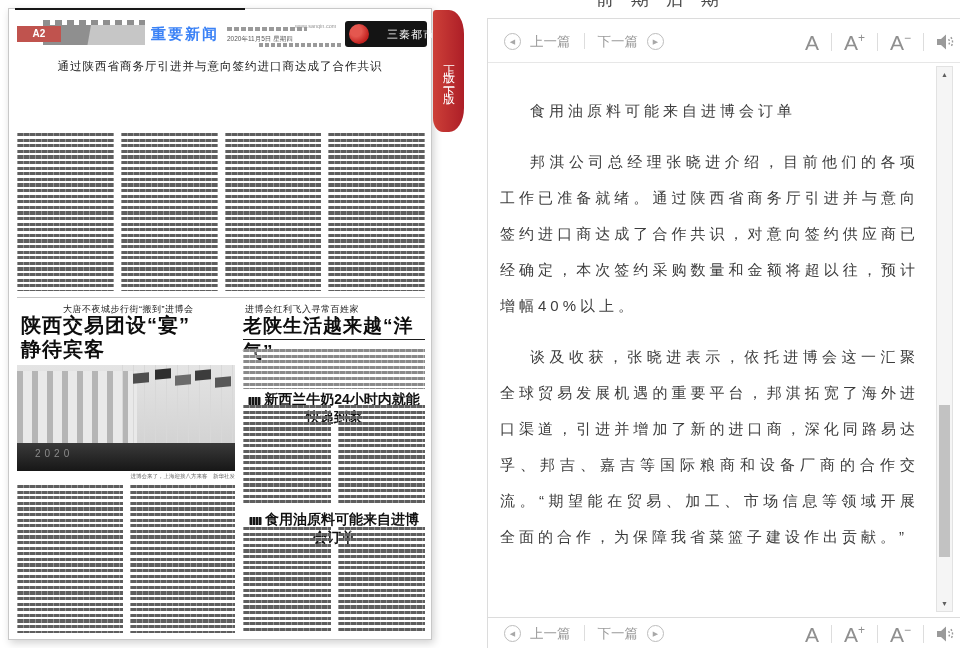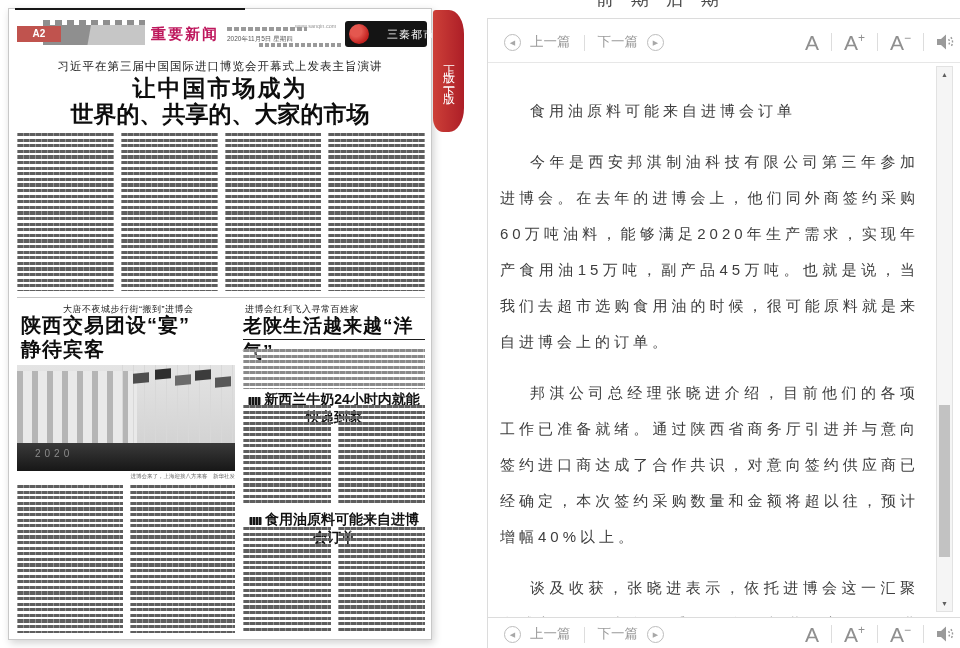--- a/index.html
+++ b/index.html
@@ -11,21 +11,21 @@
     background:#fff; border:1px solid #c8c8c8; box-shadow:2px 3px 8px rgba(0,0,0,.18); }
   #paper .topline { position:absolute; left:6px; top:-1px; width:230px; height:2px; background:#161616; }
 
   .a2box { position:absolute; left:8px; top:17px; width:44px; height:16px; background:#c0534e;
     color:#fff; font-size:10px; font-weight:bold; text-align:center; line-height:16px; }
   .wall { position:absolute; left:34px; top:16px; width:102px; height:20px;
     background:linear-gradient(100deg,#8f8f8f 45%,#c6c6c6 46%); }
   .wall:before { content:""; position:absolute; left:0; top:-5px; width:100%; height:5px;
     background:repeating-linear-gradient(90deg,#8f8f8f 0 7px,transparent 7px 12px); }
   .sectiontitle { position:absolute; left:142px; top:16px; font-size:15px; font-weight:bold;
-    color:#be185d; letter-spacing:2px; }
+    color:#3b82f6; letter-spacing:2px; }
   .mh-tiny1 { position:absolute; left:218px; top:18px; width:80px; height:4px;
     background:repeating-linear-gradient(90deg,#9a9a9a 0 5px,transparent 5px 7px); }
   .dateline { position:absolute; left:218px; top:26px; font-size:6.5px; color:#555; }
   .sitetext { position:absolute; left:286px; top:14px; font-size:5.5px; color:#999; }
   .mh-tiny2 { position:absolute; left:250px; top:34px; width:82px; height:4px;
     background:repeating-linear-gradient(90deg,#9a9a9a 0 4px,transparent 4px 6px); }
   .logo { position:absolute; left:336px; top:12px; width:82px; height:26px; background:#141414;
     border-radius:3px; }
   .logo .moon { position:absolute; left:4px; top:3px; width:20px; height:20px; border-radius:50%;
     background:radial-gradient(circle at 35% 35%, #e4574f 30%, #c2211f 70%); }
@@ -86,21 +86,21 @@
   #edition-tab span { writing-mode:vertical-rl; color:#fff; font-size:12px; letter-spacing:3px;
     cursor:pointer; }
 
   
   .clipwrap { position:absolute; left:596px; top:0; width:260px; height:10px; overflow:hidden; }
   .clipwrap span { position:relative; top:-13px; font-size:18px; letter-spacing:17px; color:#4a4a4a; }
   .hline { position:absolute; height:1px; background:#dcdcdc; }
   .vline { position:absolute; width:1px; background:#dcdcdc; }
 
   .toolbar { position:absolute; left:488px; width:472px; display:flex; align-items:center; }
-  .tb-left { display:flex; align-items:flex-end; gap:9px; margin-left:16px; }
+  .tb-left { display:flex; align-items:flex-start; gap:9px; margin-left:16px; }
   .tb-label { font-size:13.5px; color:#9a9a9a; cursor:pointer; }
   .circ { width:17px; height:17px; border:1px solid #bdbdbd; border-radius:50%;
     display:flex; align-items:center; justify-content:center; font-size:7px; color:#a8a8a8;
     cursor:pointer; }
   .vsep { width:1px; height:16px; background:#ddd; margin:0 4px; }
   .tb-right { margin-left:auto; display:flex; align-items:center; gap:12px; margin-right:6px; }
   .fontbtn { font-size:21px; color:#8f8f8f; cursor:pointer; line-height:1; }
   .fontbtn sup { font-size:12px; }
   .vsep2 { width:1px; height:18px; background:#ddd; }
 
@@ -129,23 +129,21 @@
   <div class="sectiontitle">重要新闻</div>
   <div class="mh-tiny1"></div>
   <div class="dateline">2020年11月5日 星期四</div>
   <div class="sitetext">www.sanqin.com</div>
   <div class="mh-tiny2"></div>
   <div class="logo">
     <div class="moon"></div>
     <div class="logotext">三秦都市报</div>
   </div>
 
-  <div class="kicker1">习近平在第三届中国国际进口博览会开幕式上发表主旨演讲</div>
-  <div class="bigh1 l1">让中国市场成为</div>
-  <div class="bigh1 l2">世界的、共享的、大家的市场</div>
+  <div class="kicker1">通过陕西省商务厅引进并与意向签约进口商达成了合作共识</div>
   <div class="cols leadcols">
     <div class="tsim"></div>
     <div class="tsim"></div>
     <div class="tsim"></div>
     <div class="tsim"></div>
   </div>
   <div class="secrule"></div>
 
   <div class="kicker2" style="left:14px; top:294px;margin-left:40px;">大唐不夜城步行街“搬到”进博会</div>
   <div class="subh" style="left:12px; top:303px;">陕西交易团设“宴”</div>
@@ -219,21 +217,20 @@
         <path d="M12.5 5.2a4.2 4.2 0 010 5.6" stroke="#9a9a9a" stroke-width="1.4" fill="none" stroke-dasharray="2 1.5"></path>
         <path d="M14.8 3.2a7.5 7.5 0 010 9.6" stroke="#9a9a9a" stroke-width="1.4" fill="none" stroke-dasharray="2 1.5"></path>
       </svg>
     </span>
   </div>
 </div>
 <div class="hline" style="left:488px; top:62px; width:472px; background:#e7e7e7;"></div>
 
 <div id="content">
   <p>食用油原料可能来自进博会订单</p>
-  <p>今年是西安邦淇制油科技有限公司第三年参加进博会。在去年的进博会上，他们同外商签约采购60万吨油料，能够满足2020年生产需求，实现年产食用油15万吨，副产品45万吨。也就是说，当我们去超市选购食用油的时候，很可能原料就是来自进博会上的订单。</p>
   <p>邦淇公司总经理张晓进介绍，目前他们的各项工作已准备就绪。通过陕西省商务厅引进并与意向签约进口商达成了合作共识，对意向签约供应商已经确定，本次签约采购数量和金额将超以往，预计增幅40%以上。</p>
   <p>谈及收获，张晓进表示，依托进博会这一汇聚全球贸易发展机遇的重要平台，邦淇拓宽了海外进口渠道，引进并增加了新的进口商，深化同路易达孚、邦吉、嘉吉等国际粮商和设备厂商的合作交流。“期望能在贸易、加工、市场信息等领域开展全面的合作，为保障我省菜篮子建设作出贡献。”</p>
 
 </div>
 
 <div id="scrollbar">
   <div class="scroll-arrow" style="top:4px;">▲</div>
   <div id="scroll-thumb"></div>
   <div class="scroll-arrow" style="bottom:4px;">▼</div>
 </div>

